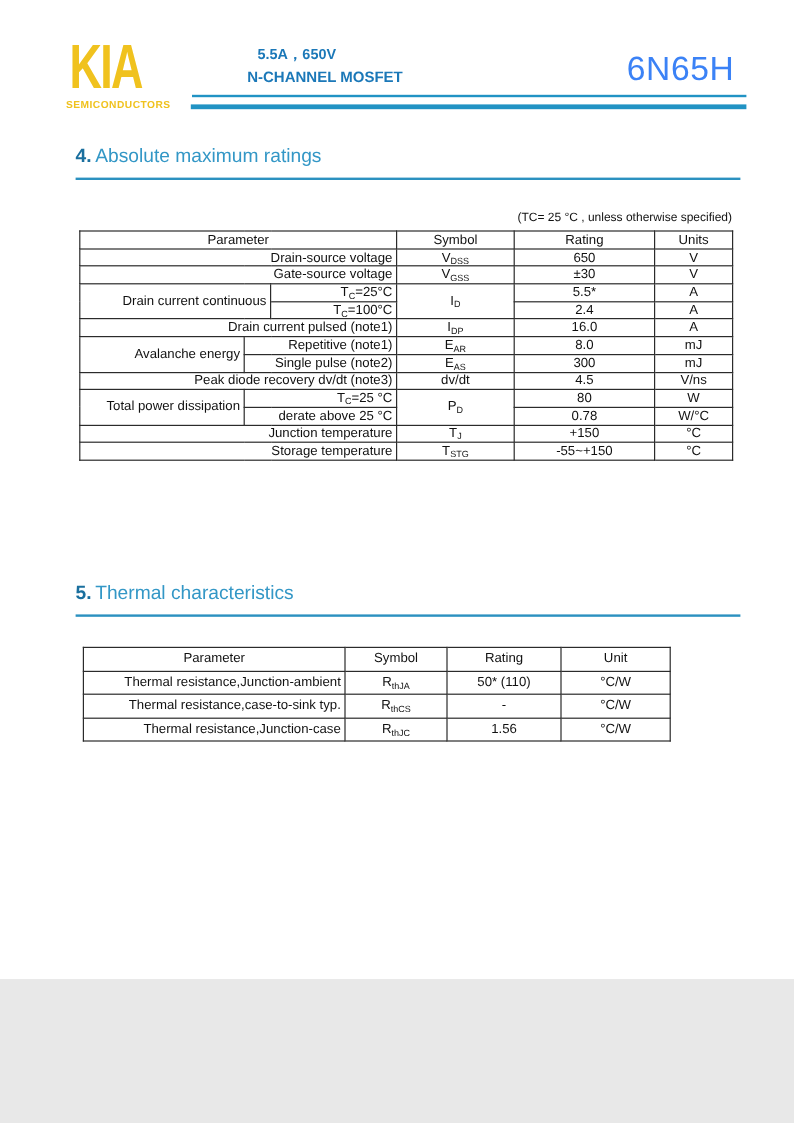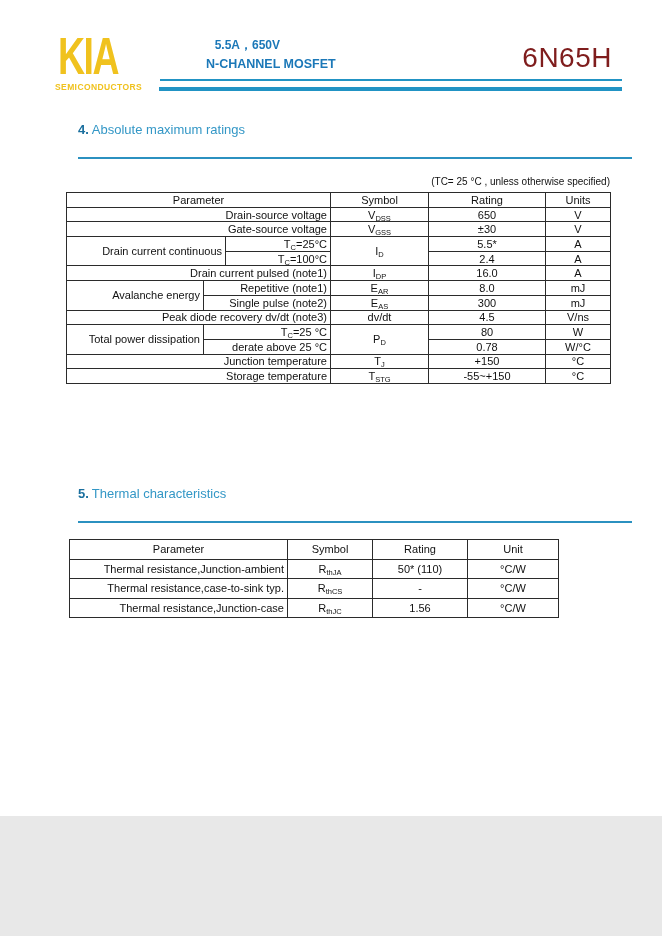--- a/index.html
+++ b/index.html
@@ -34,36 +34,36 @@
   }
   .product{
     position:absolute;left:159px;top:36px;
     color:var(--product-blue);
     font-weight:bold;line-height:19px;
   }
   .product .l1{font-size:12px;text-align:center;}
   .product .l2{font-size:12.5px;padding-left:47px;}
   .part-number{
     position:absolute;right:50px;top:42px;
-    font-size:28px;color:#7f1d1d;letter-spacing:0.5px;
+    font-size:28px;color:#3b82f6;letter-spacing:0.5px;
   }
   .rule-thin{
     position:absolute;left:160px;top:79px;
     width:462px;height:2px;background:var(--accent-line);
   }
   .rule-thick{
     position:absolute;left:159px;top:87px;
     width:463px;height:4px;background:var(--accent-line);
   }
   
   .sec-heading{
-    position:absolute;left:78px;width:554px;
+    position:absolute;left:63px;width:554px;
     border-bottom:2px solid var(--heading-blue);
-    padding-bottom:20px;
-    font-size:13px;
+    padding-bottom:8px;
+    font-size:16px;
   }
   #sec4{top:122px;}
   #sec5{top:486px;}
   .sec-num{font-weight:bold;color:#1A6F9E;}
   .sec-title{color:#3397C6;margin-left:3px;}
   
   .cond-note{
     position:absolute;left:260px;top:176px;width:350px;
     text-align:right;font-size:10px;color:#111;
   }

